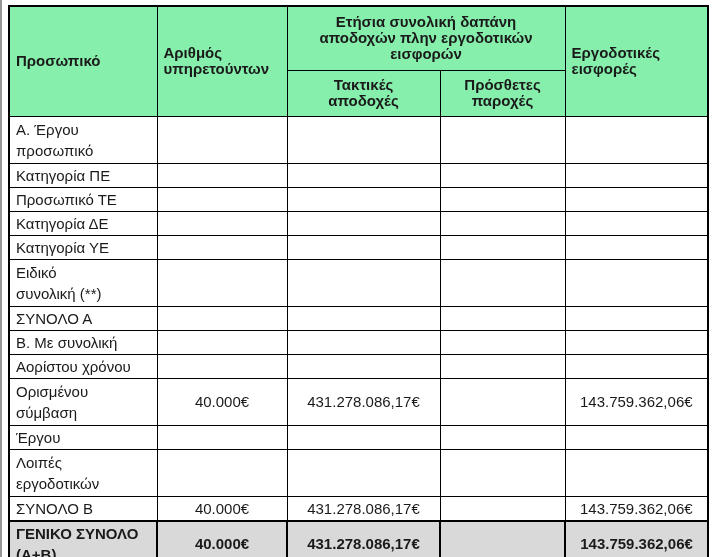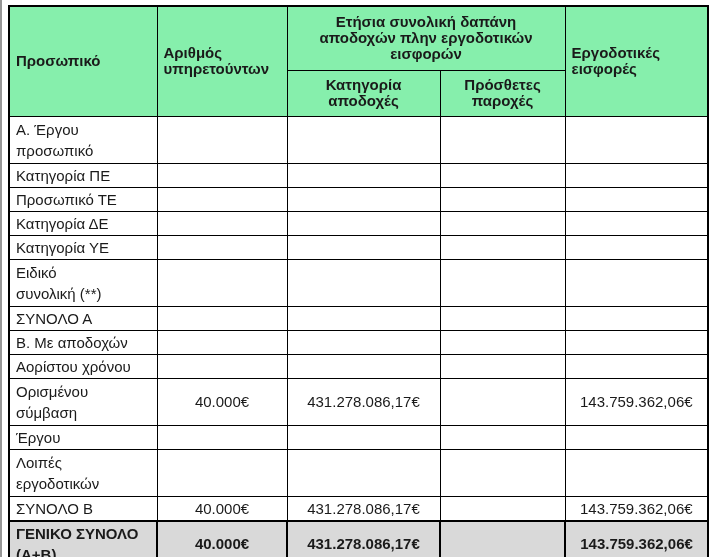--- a/index.html
+++ b/index.html
@@ -81,21 +81,21 @@
       <th class="al-left" rowspan="2">Προσωπικό</th>
       <th class="al-left" rowspan="2">Αριθμός
 υπηρετούντων</th>
       <th class="al-center" colspan="2">Ετήσια συνολική δαπάνη
 αποδοχών πλην εργοδοτικών
 εισφορών</th>
       <th class="al-left" rowspan="2">Εργοδοτικές
 εισφορές</th>
     </tr>
     <tr class="hdr-sub">
-      <th class="al-center">Κατηγορία
+      <th class="al-center">Τακτικές
 αποδοχές</th>
       <th class="al-center">Πρόσθετες
 παροχές</th>
     </tr>
   </thead>
   <tbody>
     <tr class="row-double">
       <td class="label-cell">Α. Έργου
 προσωπικό</td>
       <td class="value-cell"></td>
@@ -140,21 +140,21 @@
       <td class="value-cell"></td>
     </tr>
     <tr class="row-single">
       <td class="label-cell">ΣΥΝΟΛΟ Α</td>
       <td class="value-cell"></td>
       <td class="value-cell"></td>
       <td class="value-cell"></td>
       <td class="value-cell"></td>
     </tr>
     <tr class="row-single">
-      <td class="label-cell">Β. Με αποδοχών</td>
+      <td class="label-cell">Β. Με συνολική</td>
       <td class="value-cell"></td>
       <td class="value-cell"></td>
       <td class="value-cell"></td>
       <td class="value-cell"></td>
     </tr>
     <tr class="row-single">
       <td class="label-cell">Αορίστου χρόνου</td>
       <td class="value-cell"></td>
       <td class="value-cell"></td>
       <td class="value-cell"></td>

